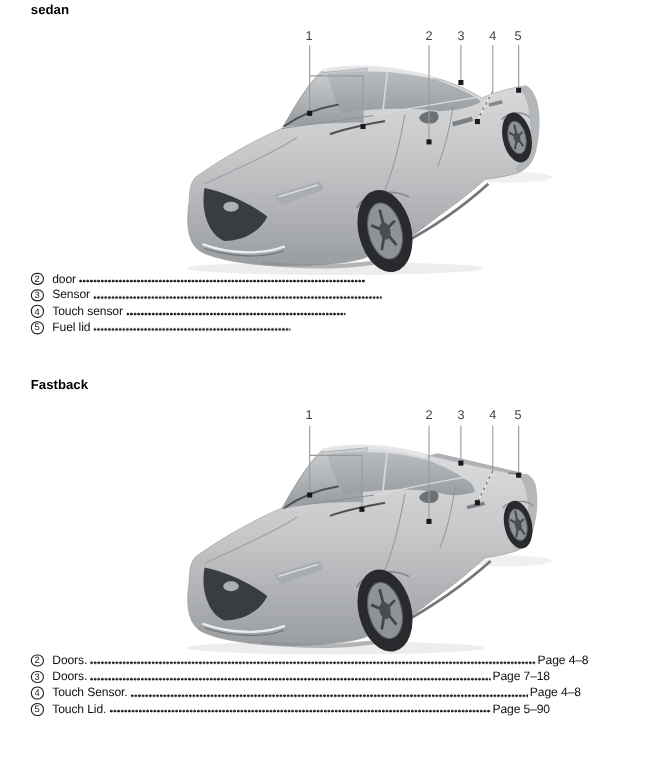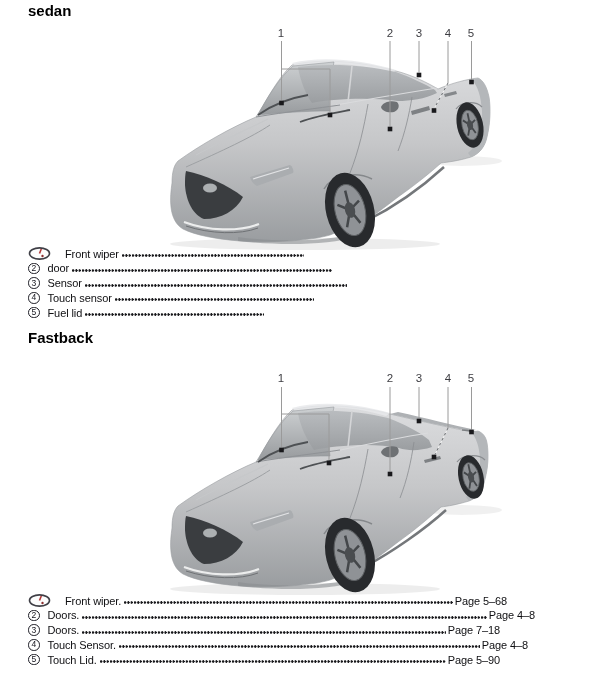--- a/index.html
+++ b/index.html
@@ -1,20 +1,20 @@
 <!DOCTYPE html>
 <html><head>
 <meta charset="utf-8">
 <style>
   html,body{margin:0;padding:0;background:#fff;}
   #page{position:relative;width:605px;height:699px;background:#fff;overflow:hidden;
         font-family:"Liberation Sans","DejaVu Sans",sans-serif;color:#111;}
-  .heading{position:absolute;left:28px;font-size:15px;font-weight:bold;color:#000;letter-spacing:0;}
+  .heading{position:absolute;left:28px;font-size:12px;font-weight:bold;color:#000;letter-spacing:0;}
   #heading-sedan{top:2px;}
-  #heading-fastback{top:329px;}
+  #heading-fastback{top:343px;}
   .figure{position:absolute;left:0;width:605px;height:226px;}
   #fig-sedan{top:25px;}
   #fig-fastback{top:370px;}
   .figure svg{position:absolute;left:0;top:0;}
   .co{position:absolute;transform:translateX(-50%);font-size:11.5px;color:#3d3d42;line-height:12px;}
   .co.n1{left:281px;} .co.n2{left:390px;} .co.n3{left:419px;} .co.n4{left:448px;} .co.n5{left:471px;}
   #fig-sedan .co{top:2px;} #fig-fastback .co{top:2px;}
   .legend{position:absolute;left:28px;}
   #legend-sedan{top:247px;} #legend-fastback{top:594px;}
   .row{display:flex;align-items:center;height:13px;margin-bottom:1.8px;font-size:11px;letter-spacing:-0.1px;}
@@ -140,30 +140,20 @@
       </g>
     </svg>
     <span class="co n1">1</span>
     <span class="co n2">2</span>
     <span class="co n3">3</span>
     <span class="co n4">4</span>
     <span class="co n5">5</span>
   </div>
 
   <div class="legend" id="legend-sedan">
-    <div class="row" style="width:278px">
-      <svg class="marker-clock" viewBox="0 0 23 13">
-        <ellipse cx="11.5" cy="6.5" rx="10" ry="5.6" fill="#fdfdfd" stroke="#3f3f46" stroke-width="1.6"></ellipse>
-        <line x1="11.5" y1="6.5" x2="13.3" y2="2" stroke="#b23a3a" stroke-width="1.6"></line>
-        <circle cx="14.5" cy="9" r="1.2" fill="#8c2f2f"></circle>
-      </svg>
-      <span class="lbl">Front wiper</span>
-      <span class="leader"></span>
-      <span class="pg"></span>
-    </div>
     <div class="row" style="width:306px">
       <span class="marker-num">2</span>
       <span class="lbl">door</span>
       <span class="leader"></span>
       <span class="pg"></span>
     </div>
     <div class="row" style="width:321px">
       <span class="marker-num">3</span>
       <span class="lbl">Sensor</span>
       <span class="leader"></span>
@@ -292,30 +282,20 @@
       </g>
     </svg>
     <span class="co n1">1</span>
     <span class="co n2">2</span>
     <span class="co n3">3</span>
     <span class="co n4">4</span>
     <span class="co n5">5</span>
   </div>
 
   <div class="legend" id="legend-fastback">
-    <div class="row" style="width:479px">
-      <svg class="marker-clock" viewBox="0 0 23 13">
-        <ellipse cx="11.5" cy="6.5" rx="10" ry="5.6" fill="#fdfdfd" stroke="#3f3f46" stroke-width="1.6"></ellipse>
-        <line x1="11.5" y1="6.5" x2="13.3" y2="2" stroke="#b23a3a" stroke-width="1.6"></line>
-        <circle cx="14.5" cy="9" r="1.2" fill="#8c2f2f"></circle>
-      </svg>
-      <span class="lbl">Front wiper.</span>
-      <span class="leader"></span>
-      <span class="pg">Page 5–68</span>
-    </div>
     <div class="row" style="width:507px">
       <span class="marker-num">2</span>
       <span class="lbl">Doors.</span>
       <span class="leader"></span>
       <span class="pg">Page 4–8</span>
     </div>
     <div class="row" style="width:472px">
       <span class="marker-num">3</span>
       <span class="lbl">Doors.</span>
       <span class="leader"></span>

